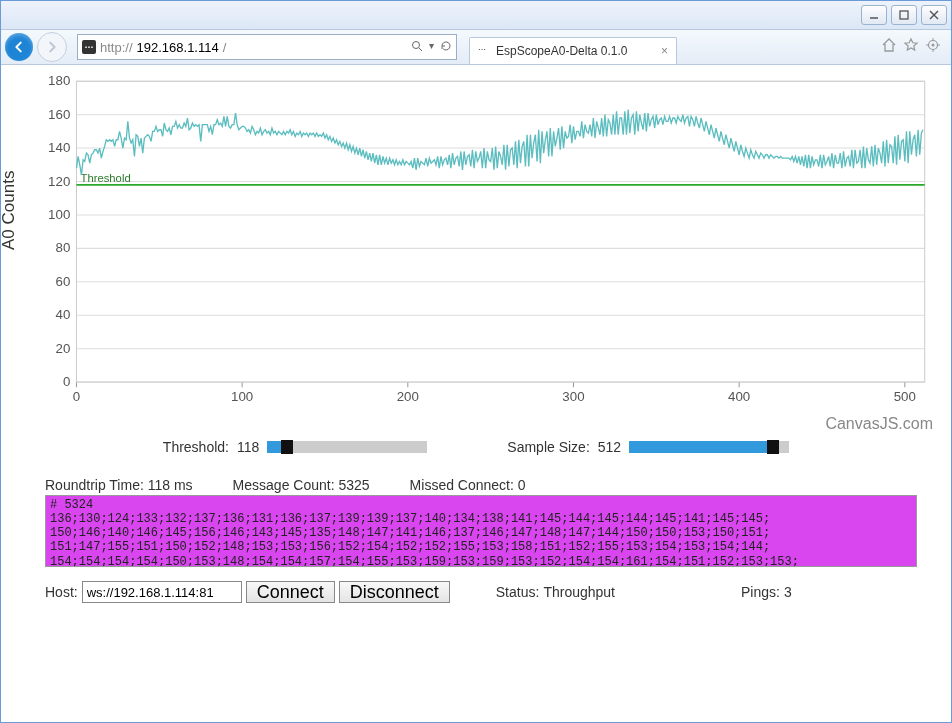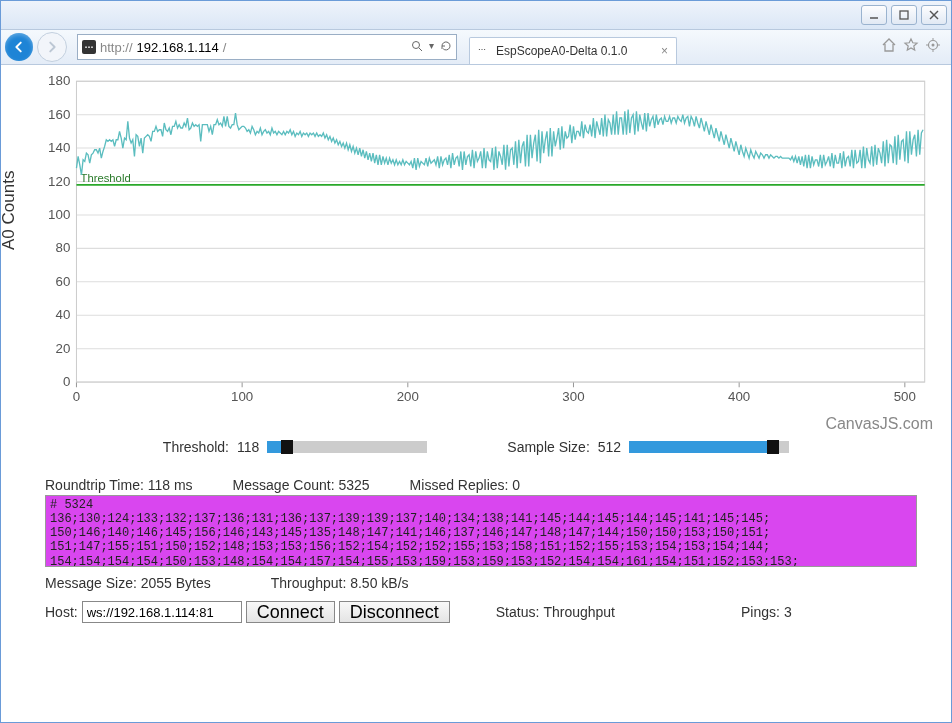--- a/index.html
+++ b/index.html
@@ -333,41 +333,32 @@
     <div class="lower-area">
       
       <div class="stats-row">
         <span><span class="lab">Roundtrip Time:</span>
         <span>118</span>
         <span>ms</span></span>
 
         <span><span class="lab">Message Count:</span>
         <span>5325</span></span>
 
-        <span><span class="lab">Missed Replies:</span>
+        <span><span class="lab">Missed Connect:</span>
         <span>0</span></span>
       </div>
 
       
       <textarea class="textarea-box" readonly="" id="logbox" style=""># 5324
 136;130;124;133;132;137;136;131;136;137;139;139;137;140;134;138;141;145;144;145;144;145;141;145;145;
 150;146;140;146;145;156;146;143;145;135;148;147;141;146;137;146;147;148;147;144;150;150;153;150;151;
 151;147;155;151;150;152;148;153;153;156;152;154;152;152;155;153;158;151;152;155;153;154;153;154;144;
 154;154;154;154;150;153;148;154;154;157;154;155;153;159;153;159;153;152;154;154;161;154;151;152;153;153;</textarea>
 
       
-      <div class="stats-row stats-wide">
-        <span><span class="lab">Message Size:</span>
-        <span>2055</span>
-        <span>Bytes</span></span>
-
-        <span><span class="lab">Throughput:</span>
-        <span>8.50</span>
-        <span>kB/s</span></span>
-      </div>
 
       
       <div class="row" style="margin-top:10px;gap:26px;">
         <div class="group">
           <span>Host:</span>
           <input type="text" id="hostinput" value="ws://192.168.1.114:81" style="">
           <button class="std">Connect</button>
           <button class="std">Disconnect</button>
         </div>
         <div class="group" style="margin-left:20px;">

